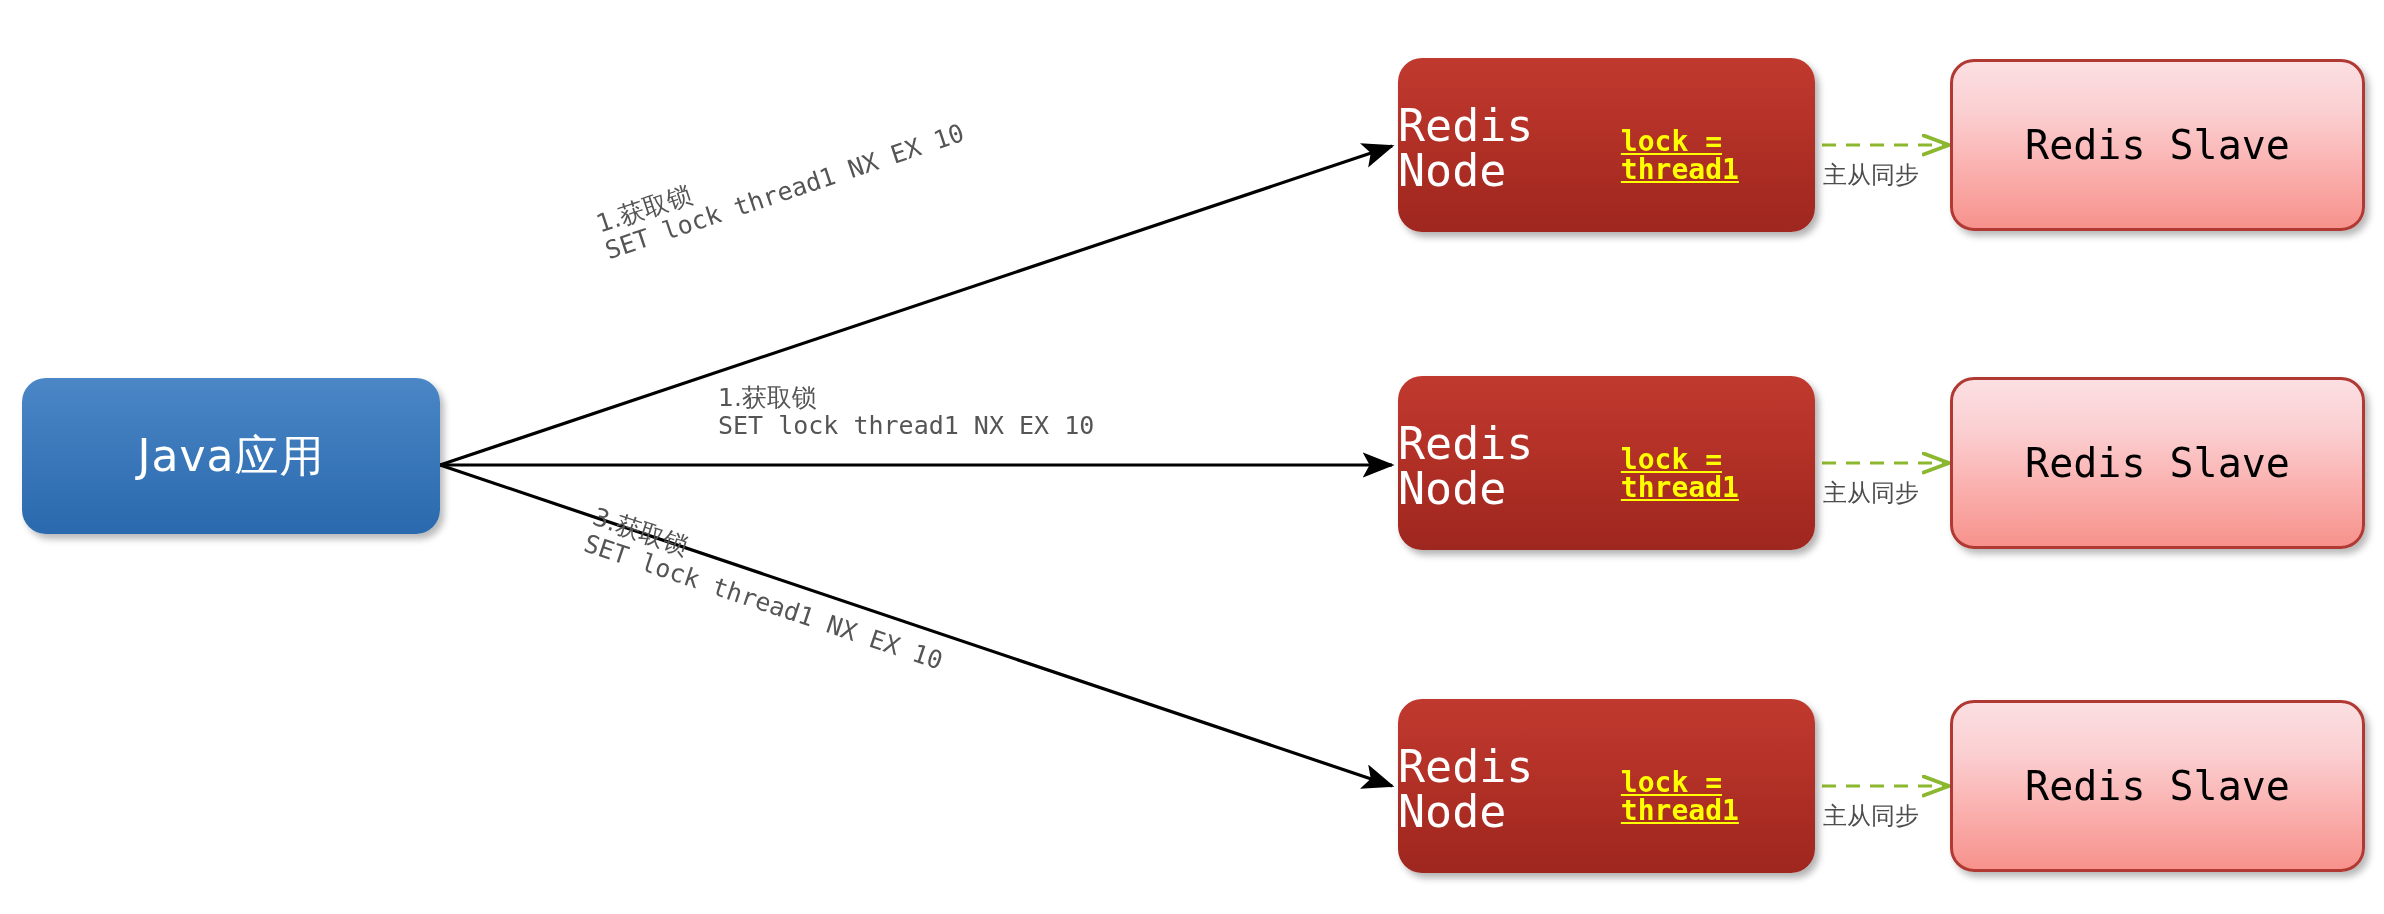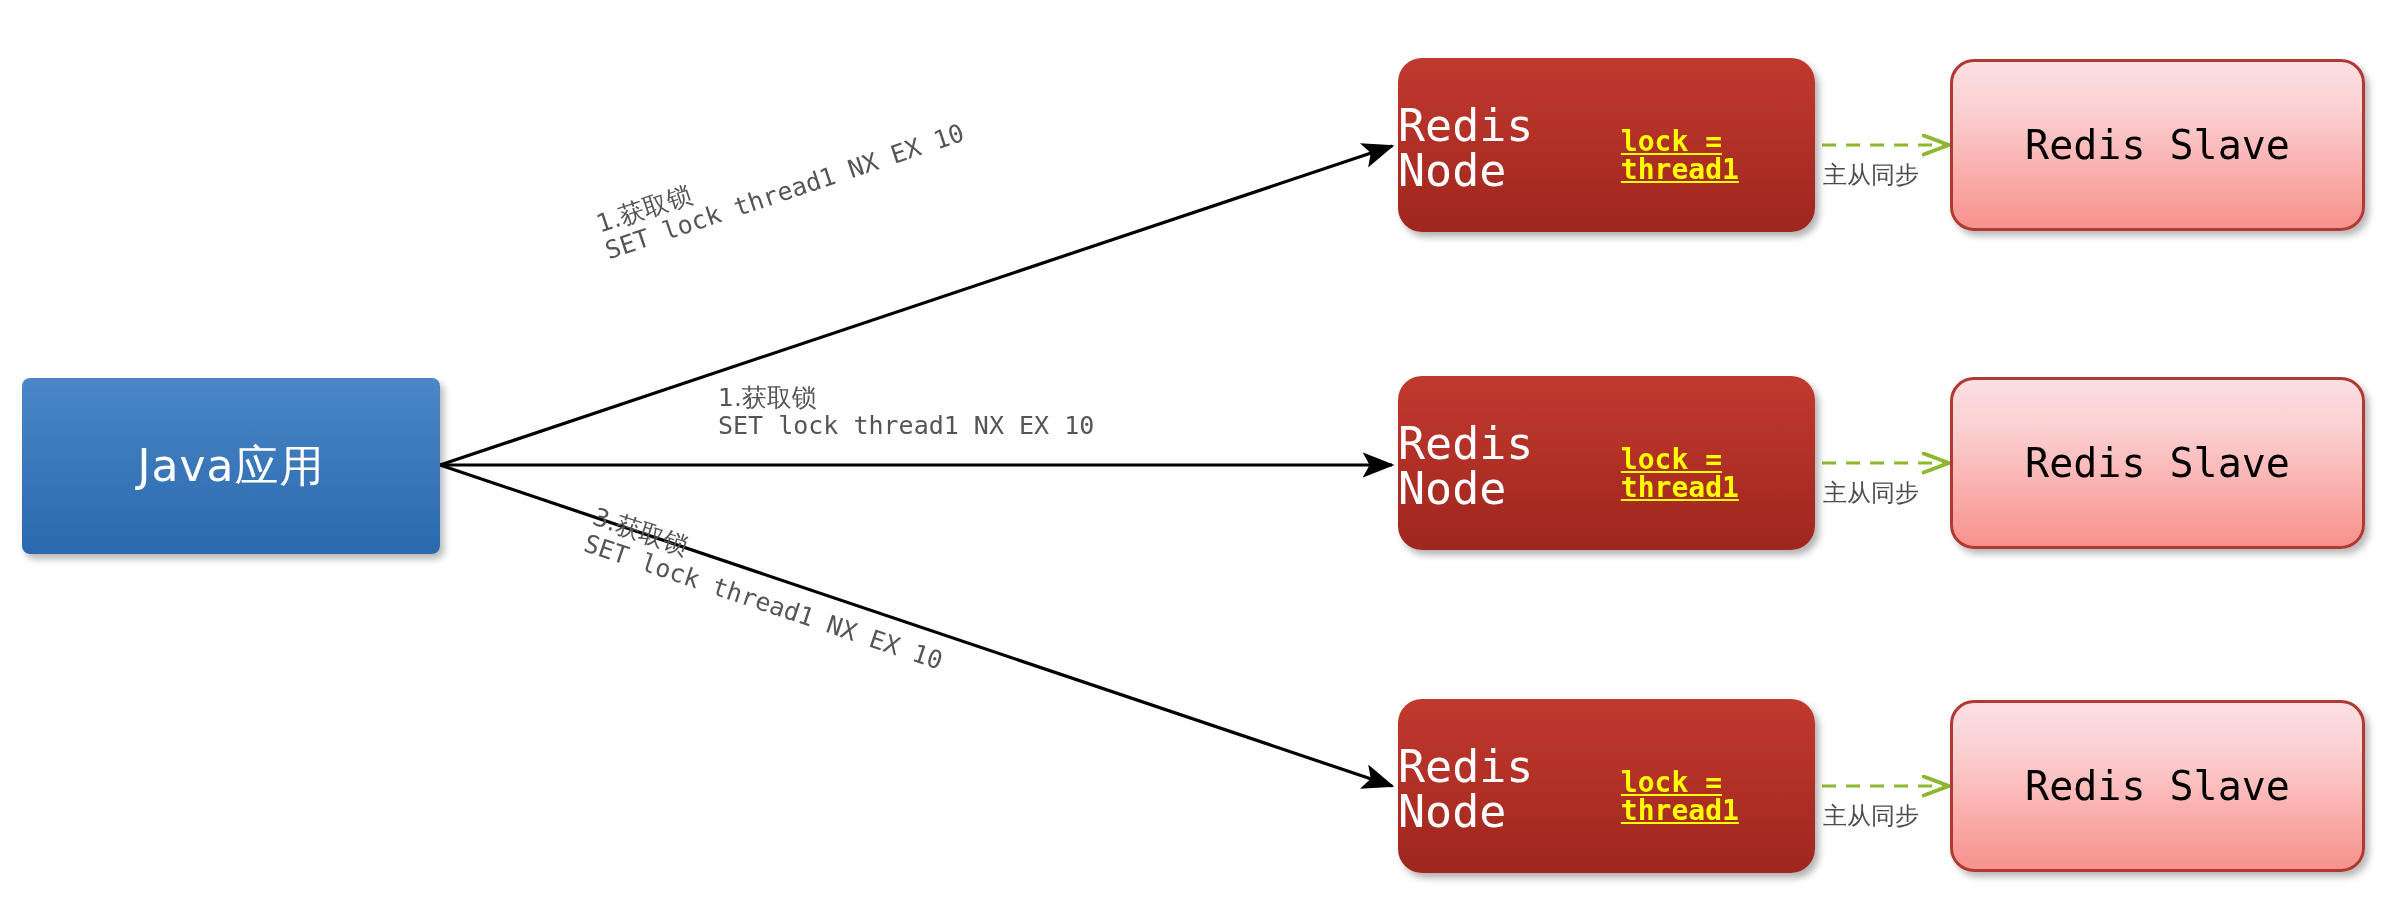--- a/index.html
+++ b/index.html
@@ -13,24 +13,24 @@
     border-radius:24px;
     box-sizing:border-box;
     display:flex;
     flex-direction:row;
     align-items:center;
     justify-content:center;
   }
 
   
   .app-box{
-    left:22px; top:378px; width:418px; height:176px;
+    left:22px; top:378px; width:418px; height:156px;
     background:linear-gradient(to bottom,#4b87c7 0%,#3b79bb 45%,#2a69ad 100%);
     box-shadow:4px 5px 7px rgba(0,0,0,0.28);
-    border-radius:8px;
+    border-radius:24px;
   }
   .app-label{
     color:#ffffff;
     font-family:"DejaVu Sans","Liberation Sans",sans-serif;
     font-size:44px;
     letter-spacing:1px;
     line-height:1;
   }
 
   

